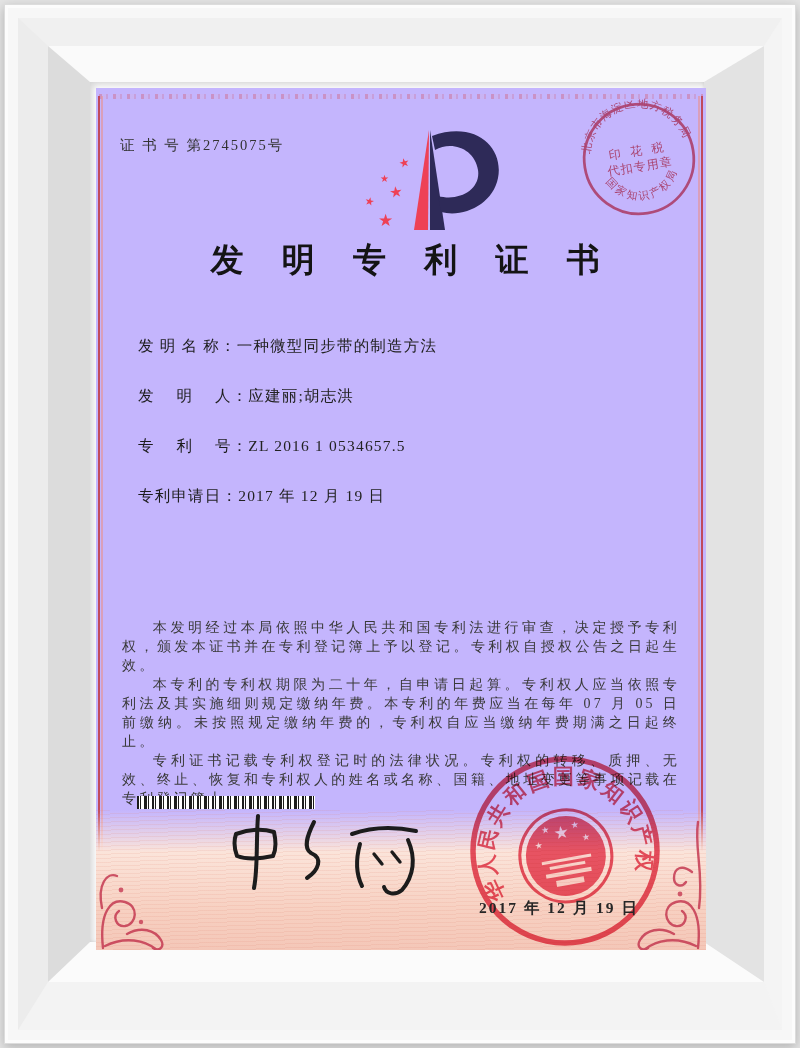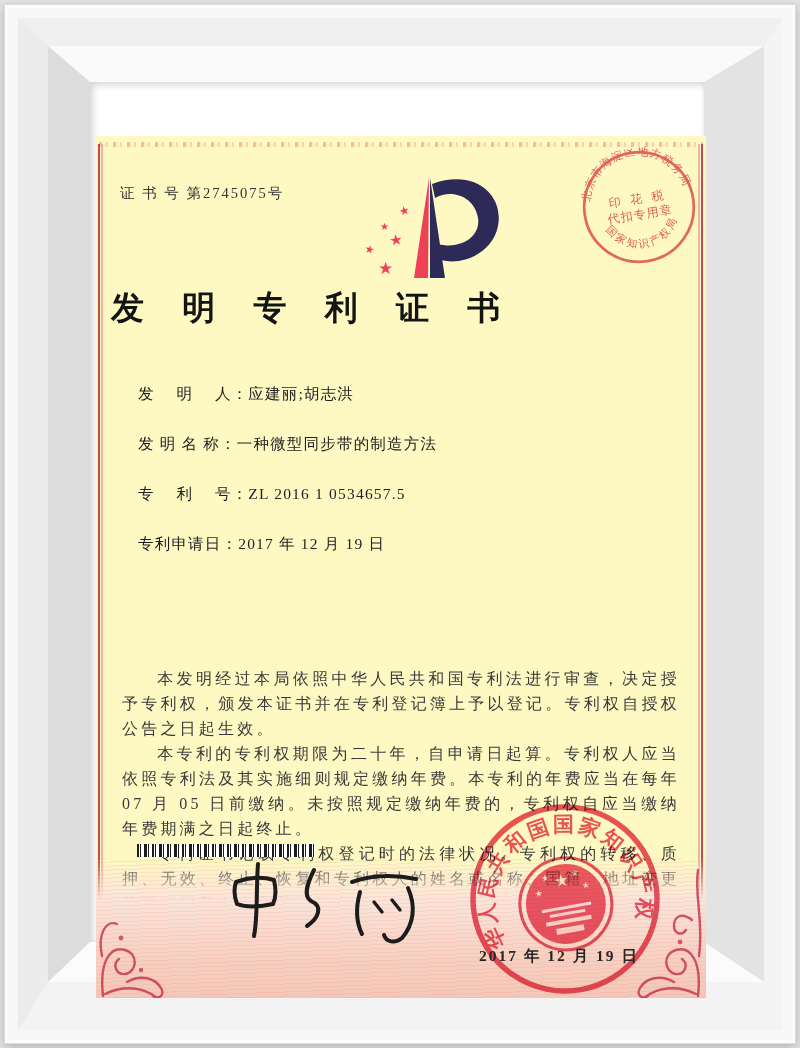--- a/index.html
+++ b/index.html
@@ -22,49 +22,49 @@
     border-width:36px 60px 40px 42px;
     border-color:#fafafa #e3e3e3 #fbfbfb #dcdcdc;
   }
   .mat{
     position:absolute;inset:0;background:#fff;
     box-shadow:inset 3px 3px 7px rgba(0,0,0,.16), inset -1px -1px 3px rgba(0,0,0,.05);
   }
   
   .certificate{
     position:absolute;left:6px;top:6px;width:610px;height:862px;
-    background:#fef9c3;overflow:hidden;margin-top:48px;
+    background:#c4b5fd;overflow:hidden;
   }
   .cert-top-trim{
     position:absolute;top:6px;left:3px;right:3px;height:5px;opacity:.75;
     background:repeating-linear-gradient(90deg,
       rgba(212,78,90,.45) 0 3px, rgba(240,170,170,.15) 3px 7px,
       rgba(212,78,90,.28) 7px 9px, rgba(255,255,255,0) 9px 14px);
   }
   .cert-edge{position:absolute;top:8px;bottom:0;width:1px;}
   .cert-edge.left{left:2px;border-left:2px solid #c04a5c;box-shadow:2px 0 0 rgba(228,150,158,.7);}
   .cert-edge.right{right:3px;border-right:2px solid #c04a5c;box-shadow:-2px 0 0 rgba(228,150,158,.7);}
   .cert-number{
     position:absolute;left:24px;top:48px;font-size:14.5px;color:#333;
     letter-spacing:2px;
   }
   .logo-box{position:absolute;left:248px;top:36px;width:170px;height:112px;}
   .tax-seal{position:absolute;left:484px;top:12px;width:118px;height:118px;
     transform:rotate(-9deg);mix-blend-mode:multiply;opacity:.9;}
   .cert-title{
-    position:absolute;left:0;right:0;top:150px;margin:0;text-align:left;
-    font-size:33px;font-weight:700;color:#141414;letter-spacing:15px;text-indent:15px;
+    position:absolute;left:0;right:0;top:150px;margin:0;text-align:center;
+    font-size:33px;font-weight:700;color:#141414;letter-spacing:15px;text-indent:15px;padding-left:8px;
   }
   .fields{position:absolute;left:42px;top:247px;right:30px;}
   .field-row{font-size:15.5px;color:#222;letter-spacing:1.2px;line-height:22px;margin-bottom:28px;white-space:nowrap;}
   .field-row .lab{color:#1d1d1d;}
   .field-row .val{color:#222;}
   .paragraphs{
     position:absolute;left:26px;right:26px;top:530px;
-    font-size:16px;line-height:25px;color:#3a3a3a;text-align:justify;
+    font-size:14px;line-height:19px;color:#3a3a3a;text-align:justify;
     letter-spacing:3.2px;
   }
   .paragraphs p{margin:0;text-indent:2.2em;}
   
   .pink-zone{
     position:absolute;left:0;right:0;top:722px;height:140px;z-index:1;
     background:
       repeating-linear-gradient(178deg, rgba(222,126,106,.13) 0 1px, rgba(255,255,255,0) 1px 4px),
       linear-gradient(to bottom, rgba(252,236,229,0) 0%, #fbe4da 30%, #f7d0c1 72%, #f4c7b8 100%);
   }
@@ -129,24 +129,24 @@
             <text x="56" y="67" text-anchor="middle" font-size="11.5" fill="#d94f63" letter-spacing="1">代扣专用章</text>
             <text font-size="10.2" fill="#d94f63" letter-spacing="2">
               <textPath href="#taxBottom" startOffset="50%" text-anchor="middle">国家知识产权局</textPath>
             </text>
           </svg>
 
           <h1 class="cert-title">发 明 专 利 证 书</h1>
 
           <div class="fields">
             <div class="field-row">
+              <span class="lab">发 明 名 称：</span><span class="val">一种微型同步带的制造方法</span>
+            </div>
+            <div class="field-row">
               <span class="lab">发　 明　 人：</span><span class="val">应建丽;胡志洪</span>
-            </div>
-            <div class="field-row">
-              <span class="lab">发 明 名 称：</span><span class="val">一种微型同步带的制造方法</span>
             </div>
             <div class="field-row">
               <span class="lab">专　 利　 号：</span><span class="val">ZL 2016 1 0534657.5</span>
             </div>
             <div class="field-row">
               <span class="lab">专利申请日：</span><span class="val">2017 年 12 月 19 日</span>
             </div>
           </div>
 
           <div class="paragraphs">

